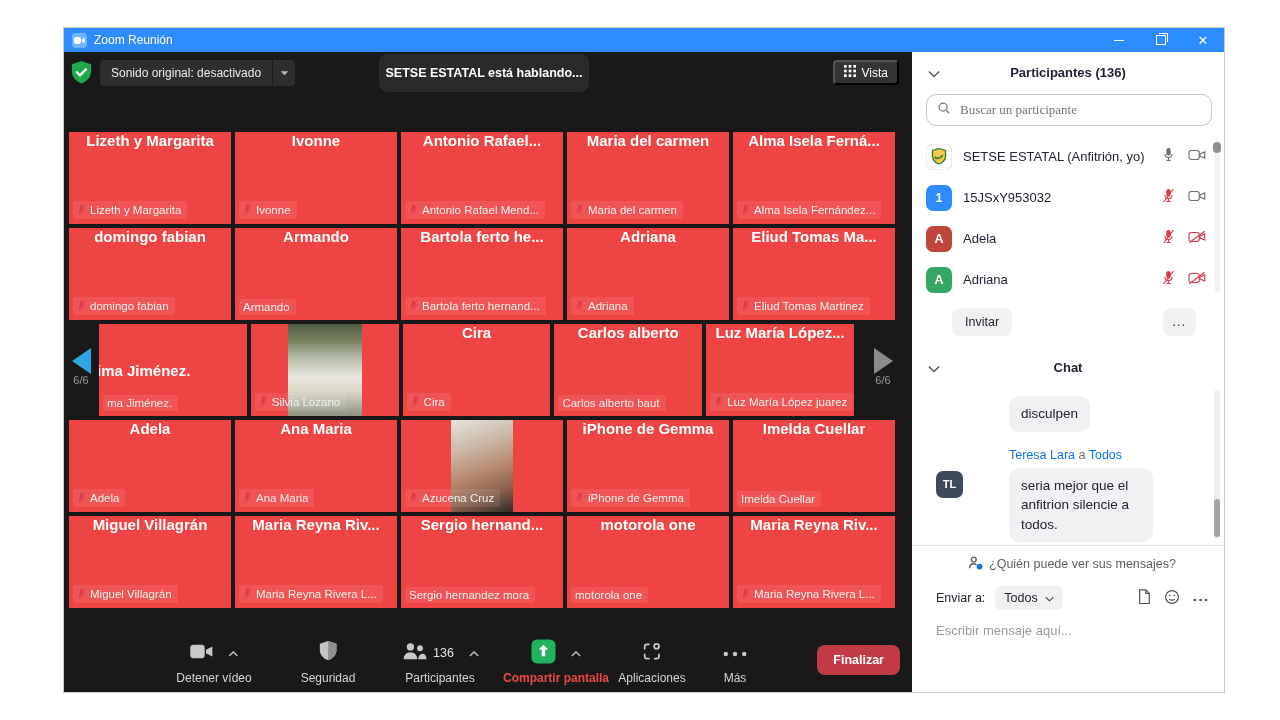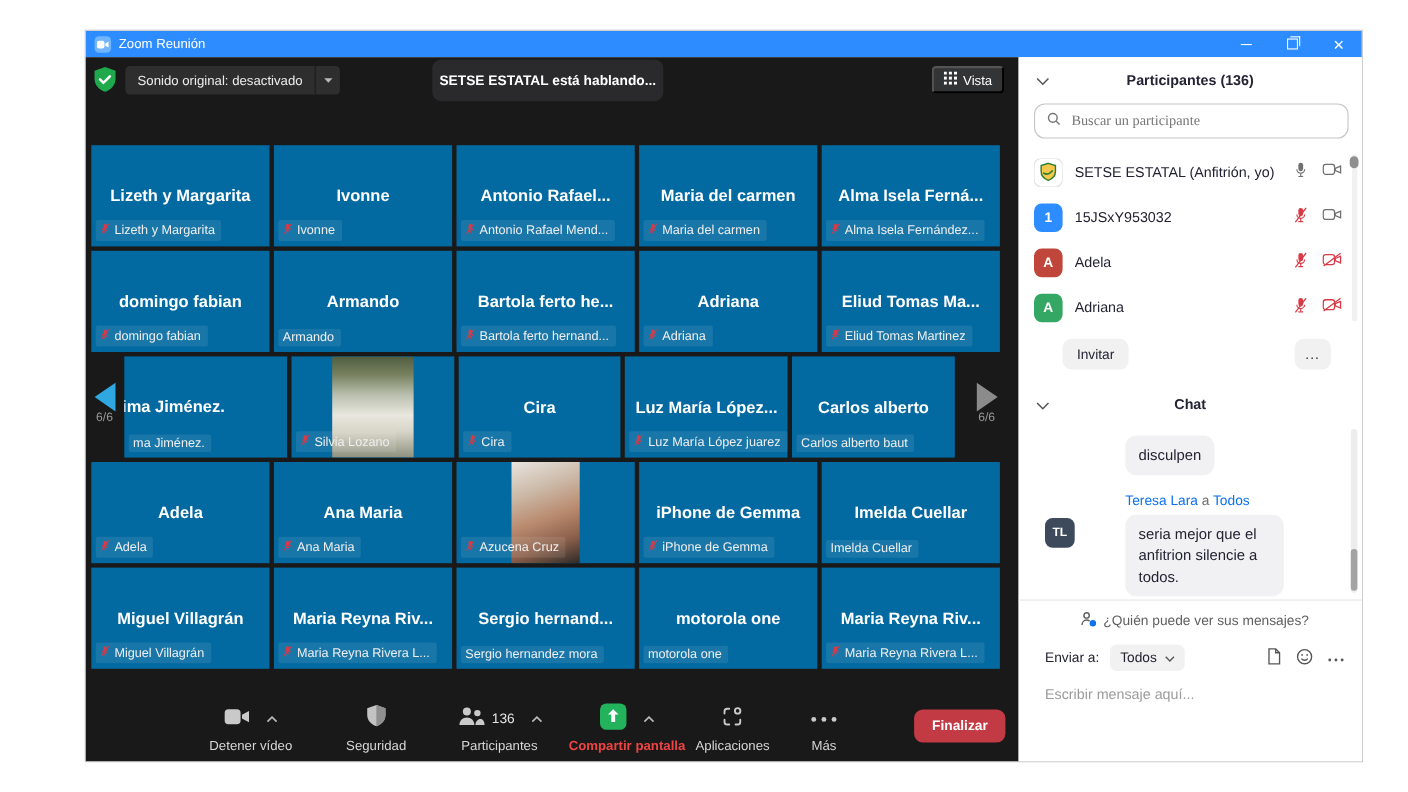--- a/index.html
+++ b/index.html
@@ -1,17 +1,17 @@
 <!DOCTYPE html>
 <html><head>
 <meta charset="utf-8">
 <style>
   html,body{margin:0;padding:0;background:#fff;font-family:"Liberation Sans",sans-serif;}
   .stage{position:relative;width:1280px;height:720px;background:#fff;overflow:hidden;}
-  .window{position:absolute;left:78px;top:28px;width:1160px;height:664px;outline:1px solid #c9c9c9;}
+  .window{position:absolute;left:64px;top:28px;width:1160px;height:664px;outline:1px solid #c9c9c9;}
 
   
   .titlebar{height:24px;background:#2D8CFF;display:flex;align-items:center;padding:0 0 0 8px;gap:7px;}
   .app-icon{width:15px;height:15px;border-radius:4px;background:#6FB5FF;display:flex;align-items:center;justify-content:center;}
   .win-title{color:#fff;font-size:12px;}
   .win-controls{margin-left:auto;display:flex;height:100%;}
   .wc{width:42px;height:100%;display:flex;align-items:center;justify-content:center;color:#fff;}
   .wc-min i{display:block;width:10px;border-top:1px solid #fff;}
   .wc-restore i{display:block;width:8px;height:8px;border:1px solid #fff;position:relative;}
   .wc-restore i:before{content:"";position:absolute;left:2px;top:-3px;width:8px;height:8px;border:1px solid #fff;border-left:none;border-bottom:none;}
@@ -25,21 +25,21 @@
   .audio-status{position:absolute;left:36px;top:8px;height:26px;background:#2e2e2f;border-radius:4px;display:flex;align-items:center;color:#ececec;font-size:12px;cursor:default;}
   .audio-status .lbl{padding:0 11px;}
   .audio-status .sep{width:1px;height:26px;background:#1c1c1c;}
   .audio-status .dd{width:22px;display:flex;align-items:center;justify-content:center;}
   .toast{position:absolute;left:315px;top:2px;width:210px;height:38px;background:#2a2a2c;border-radius:8px;color:#fff;font-weight:700;font-size:12.5px;display:flex;align-items:center;justify-content:center;}
   .view-btn{position:absolute;right:13px;top:8px;height:25px;background:#333436;border-radius:4px;color:#fff;font-size:12px;display:flex;align-items:center;gap:6px;padding:0 9px;}
 
   .rows{position:absolute;left:0;right:0;top:80px;}
   .vrow{display:flex;gap:4px;height:92px;margin:0 17px 4px 5px;}
   .vrow.shifted{margin-left:35px;margin-right:58px;}
-  .tile{flex:1;position:relative;background:#0369a1;overflow:hidden;display:flex;align-items:center;justify-content:center;}
+  .tile{flex:1;position:relative;background:#ef4444;overflow:hidden;display:flex;align-items:flex-start;justify-content:center;}
   .tile-name{font-weight:700;font-size:15px;color:#fff;white-space:nowrap;}
   .clipped-left .tile-name{position:absolute;left:-7px;top:50%;transform:translateY(-50%);}
   .photo{display:none;}
   .video-tile .photo{display:block;height:100%;margin:0 auto;}
   .photo-silvia{width:74px;background:linear-gradient(180deg,#4f5d3f 0%,#77815f 18%,#b9bfae 38%,#e9e7de 58%,#d8d5c8 74%,#8e927f 100%);}
   .photo-azucena{width:62px;background:linear-gradient(160deg,#e8e4df 0%,#cbb8a6 30%,#b98a6e 55%,#8a5f4a 78%,#2e2b28 100%);}
   .tile-label{position:absolute;left:4px;bottom:5px;max-width:calc(100% - 8px);background:rgba(255,255,255,.09);border-radius:2px;padding:2px 6px 2px 4px;display:flex;align-items:center;gap:4px;color:#efefef;font-size:11.5px;white-space:nowrap;overflow:hidden;}
 
   .pager{position:absolute;width:30px;text-align:center;top:296px;}
   .pager-left{left:2px;}
@@ -319,37 +319,37 @@
                       <rect x="8" y="2" width="8" height="14" rx="4" fill="#D93A47"></rect>
                       <path d="M5.5 13a6.5 6.5 0 0 0 13 0" fill="none" stroke="#D93A47" stroke-width="2.4"></path>
                       <line x1="12" y1="20" x2="12" y2="25" stroke="#D93A47" stroke-width="2.4"></line>
                       <line x1="3" y1="26" x2="21" y2="2" stroke="#D93A47" stroke-width="2.6"></line>
                     </svg></span>
       <span class="tile-label-text">Cira</span>
     </div>
   </div>
               <div class="tile">
 
+    <div class="tile-name">Carlos alberto</div>
+    <div class="tile-label">
+
+      <span class="tile-label-text">Carlos alberto baut</span>
+    </div>
+  </div>
+              <div class="tile">
+
     <div class="tile-name">Luz María López...</div>
     <div class="tile-label">
       <span><svg width="9" height="12" viewBox="0 0 24 28">
                       <rect x="8" y="2" width="8" height="14" rx="4" fill="#D93A47"></rect>
                       <path d="M5.5 13a6.5 6.5 0 0 0 13 0" fill="none" stroke="#D93A47" stroke-width="2.4"></path>
                       <line x1="12" y1="20" x2="12" y2="25" stroke="#D93A47" stroke-width="2.4"></line>
                       <line x1="3" y1="26" x2="21" y2="2" stroke="#D93A47" stroke-width="2.6"></line>
                     </svg></span>
       <span class="tile-label-text">Luz María López juarez</span>
-    </div>
-  </div>
-              <div class="tile">
-
-    <div class="tile-name">Carlos alberto</div>
-    <div class="tile-label">
-
-      <span class="tile-label-text">Carlos alberto baut</span>
     </div>
   </div>
             </div>
             <div class="vrow">
               <div class="tile">
 
     <div class="tile-name">Adela</div>
     <div class="tile-label">
       <span><svg width="9" height="12" viewBox="0 0 24 28">
                       <rect x="8" y="2" width="8" height="14" rx="4" fill="#D93A47"></rect>

